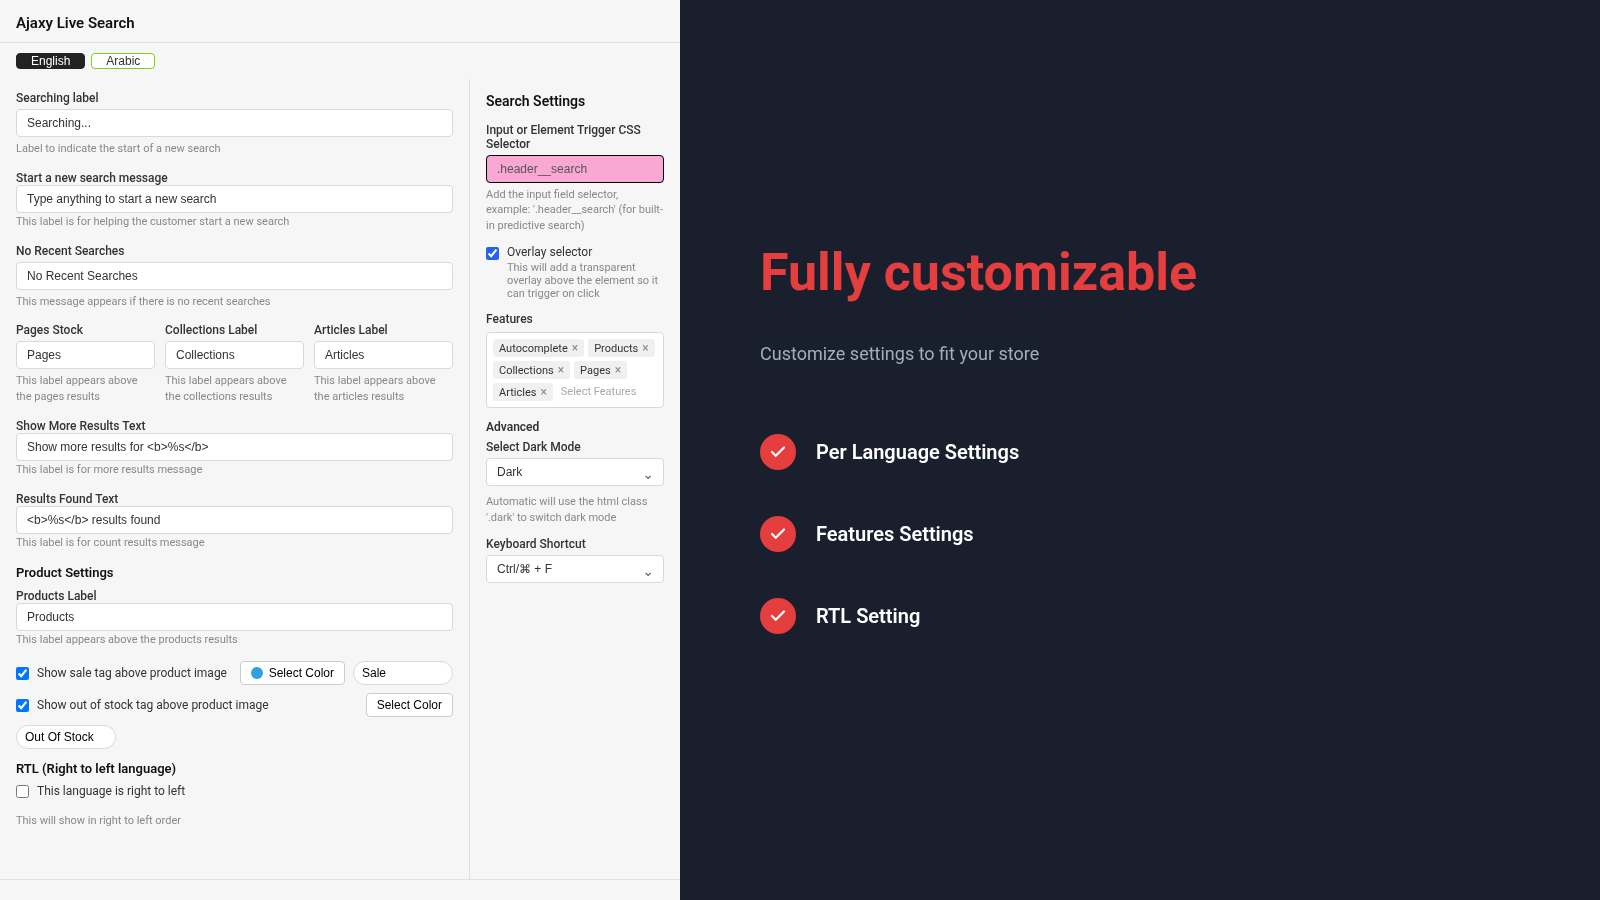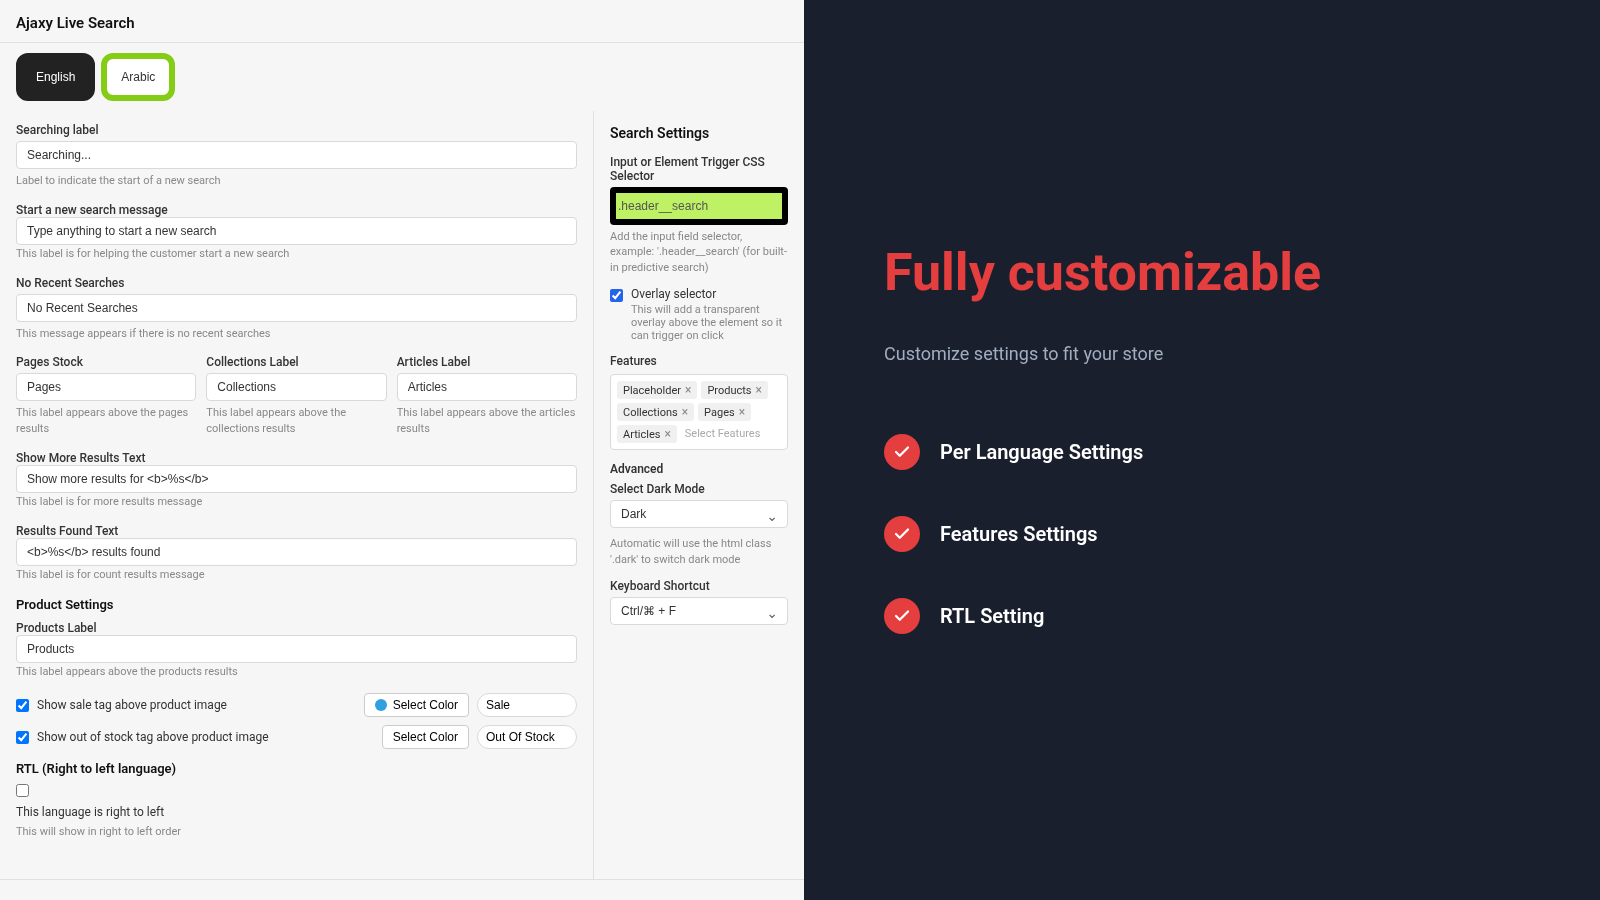--- a/index.html
+++ b/index.html
@@ -1,20 +1,20 @@
 <!DOCTYPE html>
 <html><head>
   <meta charset="utf-8">
   <style>
     * { box-sizing: border-box; margin: 0; padding: 0; }
     body { font-family: -apple-system, BlinkMacSystemFont, 'Segoe UI', Roboto, sans-serif; font-size: 13px; background: #1a1f2e; display: flex; height: 100vh; overflow: hidden; }
 
     
     .left-panel {
-      width: 804px;
+      width: 680px;
       background: #f6f6f7;
       display: flex;
       flex-direction: column;
       overflow-y: auto;
     }
 
     .app-title {
       font-size: 15px;
       font-weight: 600;
       padding: 14px 16px 10px;
@@ -23,23 +23,23 @@
     }
 
     
     .lang-tabs {
       display: flex;
       gap: 6px;
       padding: 10px 16px;
       background: #f6f6f7;
     }
     .lang-tab {
-      padding: 11px 14px;
-      border-radius: 12px;
-      border: 6px solid #84cc16;
+      padding: 0 14px;
+      border-radius: 4px;
+      border: 1px solid #84cc16;
       background: #fff;
       font-size: 12px;
       cursor: pointer;
       color: #333;
     }
     .lang-tab.active {
       background: #222;
       color: #fff;
       border-color: #222;
     }
@@ -157,24 +157,23 @@
       gap: 8px;
       margin-bottom: 8px;
       flex-wrap: wrap;
     }
 
     .rtl-section {
       margin-top: 10px;
     }
     .rtl-checkbox-row {
       display: flex;
-      align-items: flex-start;
+      align-items: flex-end;
       gap: 8px;
-      margin-bottom: 4px;
-      flex-direction: column;
+      margin-bottom: 14px;
     }
 
     
     .bottom-bar {
       border-top: 1px solid #e0e0e0;
       padding: 10px 16px;
       display: flex;
       justify-content: space-between;
       align-items: center;
       background: #f6f6f7;
@@ -187,25 +186,25 @@
       color: #111;
       margin-bottom: 14px;
     }
     .setting-section-label {
       font-size: 12px;
       font-weight: 500;
       color: #333;
       margin-bottom: 4px;
     }
     .setting-input {
-      border: 6px solid #000000;
+      border: 1px solid #000000;
       border-radius: 4px;
-      padding: 6px 2px;
-      font-size: 12px;
-      background: #bef264;
+      padding: 6px 10px;
+      font-size: 12px;
+      background: #f9a8d4;
       color: #555;
       width: 100%;
       margin-bottom: 4px;
     }
     .setting-hint {
       font-size: 11px;
       color: #888;
       margin-bottom: 12px;
       line-height: 1.4;
     }
@@ -479,21 +478,21 @@
         <div>
           <div class="overlay-text">Overlay selector</div>
           <div class="overlay-hint">This will add a transparent overlay above the element so it can trigger on click</div>
         </div>
       </div>
 
       <div>
         <div class="features-label">Features</div>
         <div class="features-tags">
           <div class="feature-tag">
-            <span>Placeholder</span>
+            <span>Autocomplete</span>
             <span class="tag-close">×</span>
           </div>
           <div class="feature-tag">
             <span>Products</span>
             <span class="tag-close">×</span>
           </div>
           <div class="feature-tag">
             <span>Collections</span>
             <span class="tag-close">×</span>
           </div>

